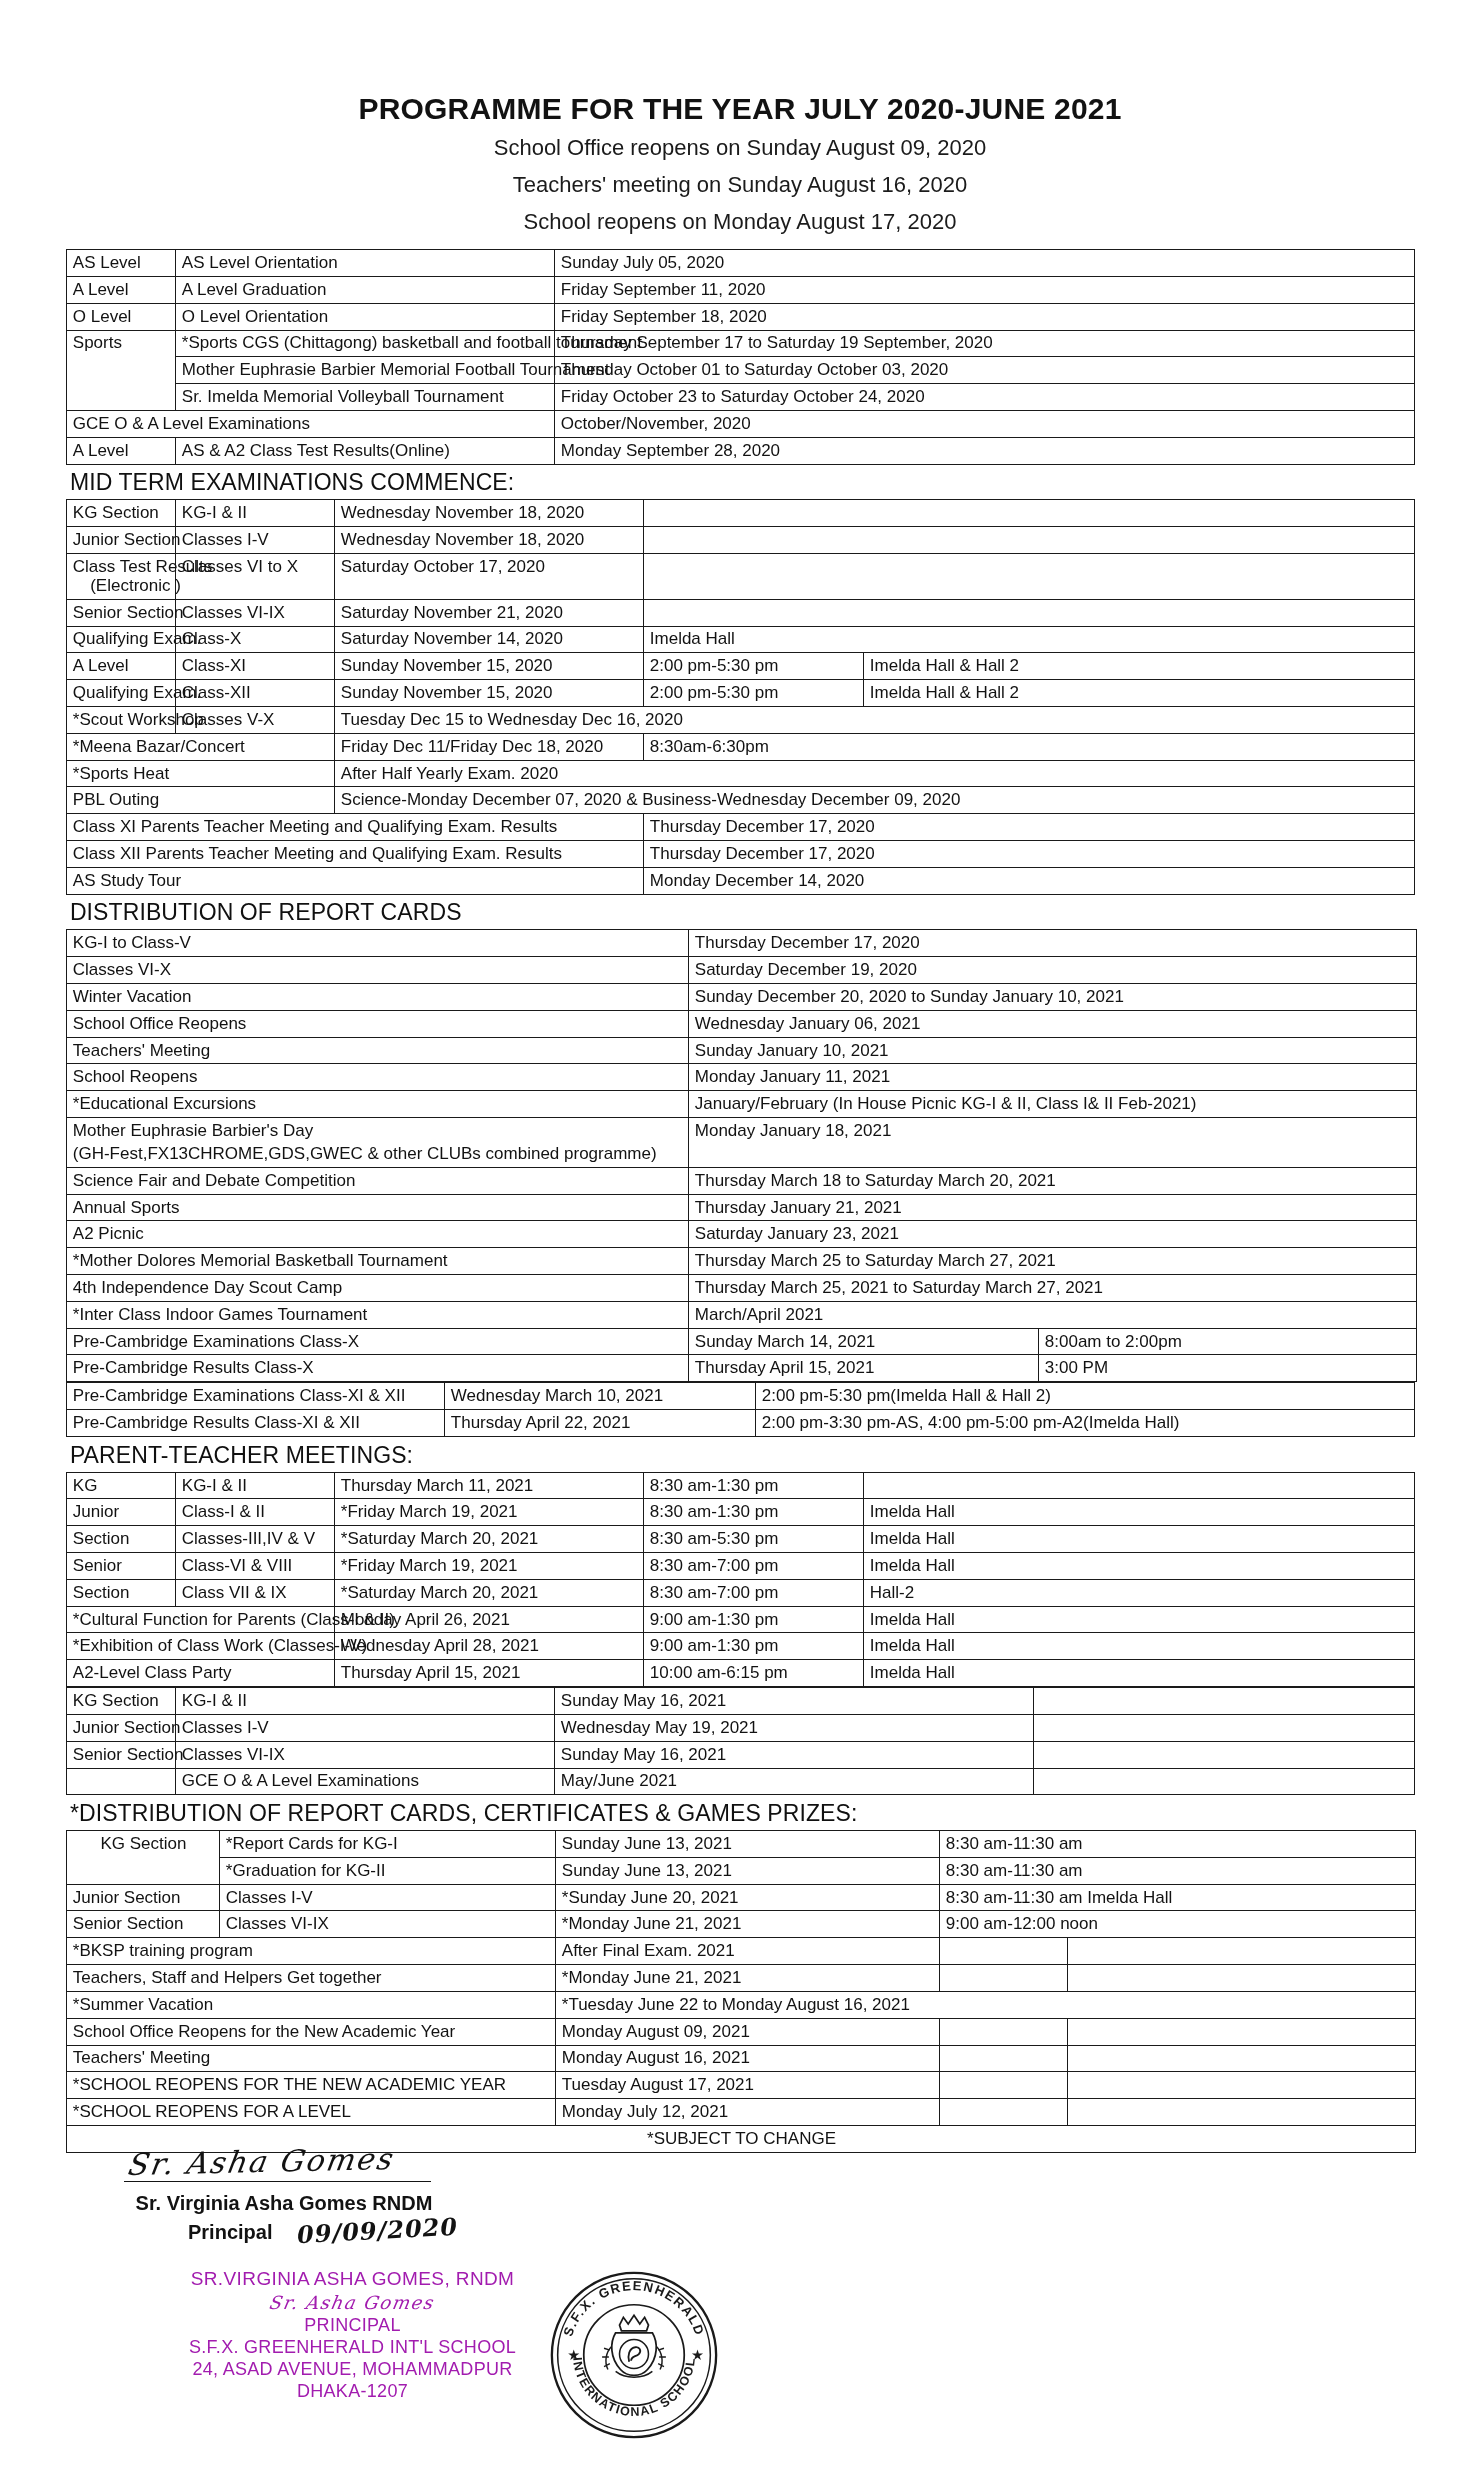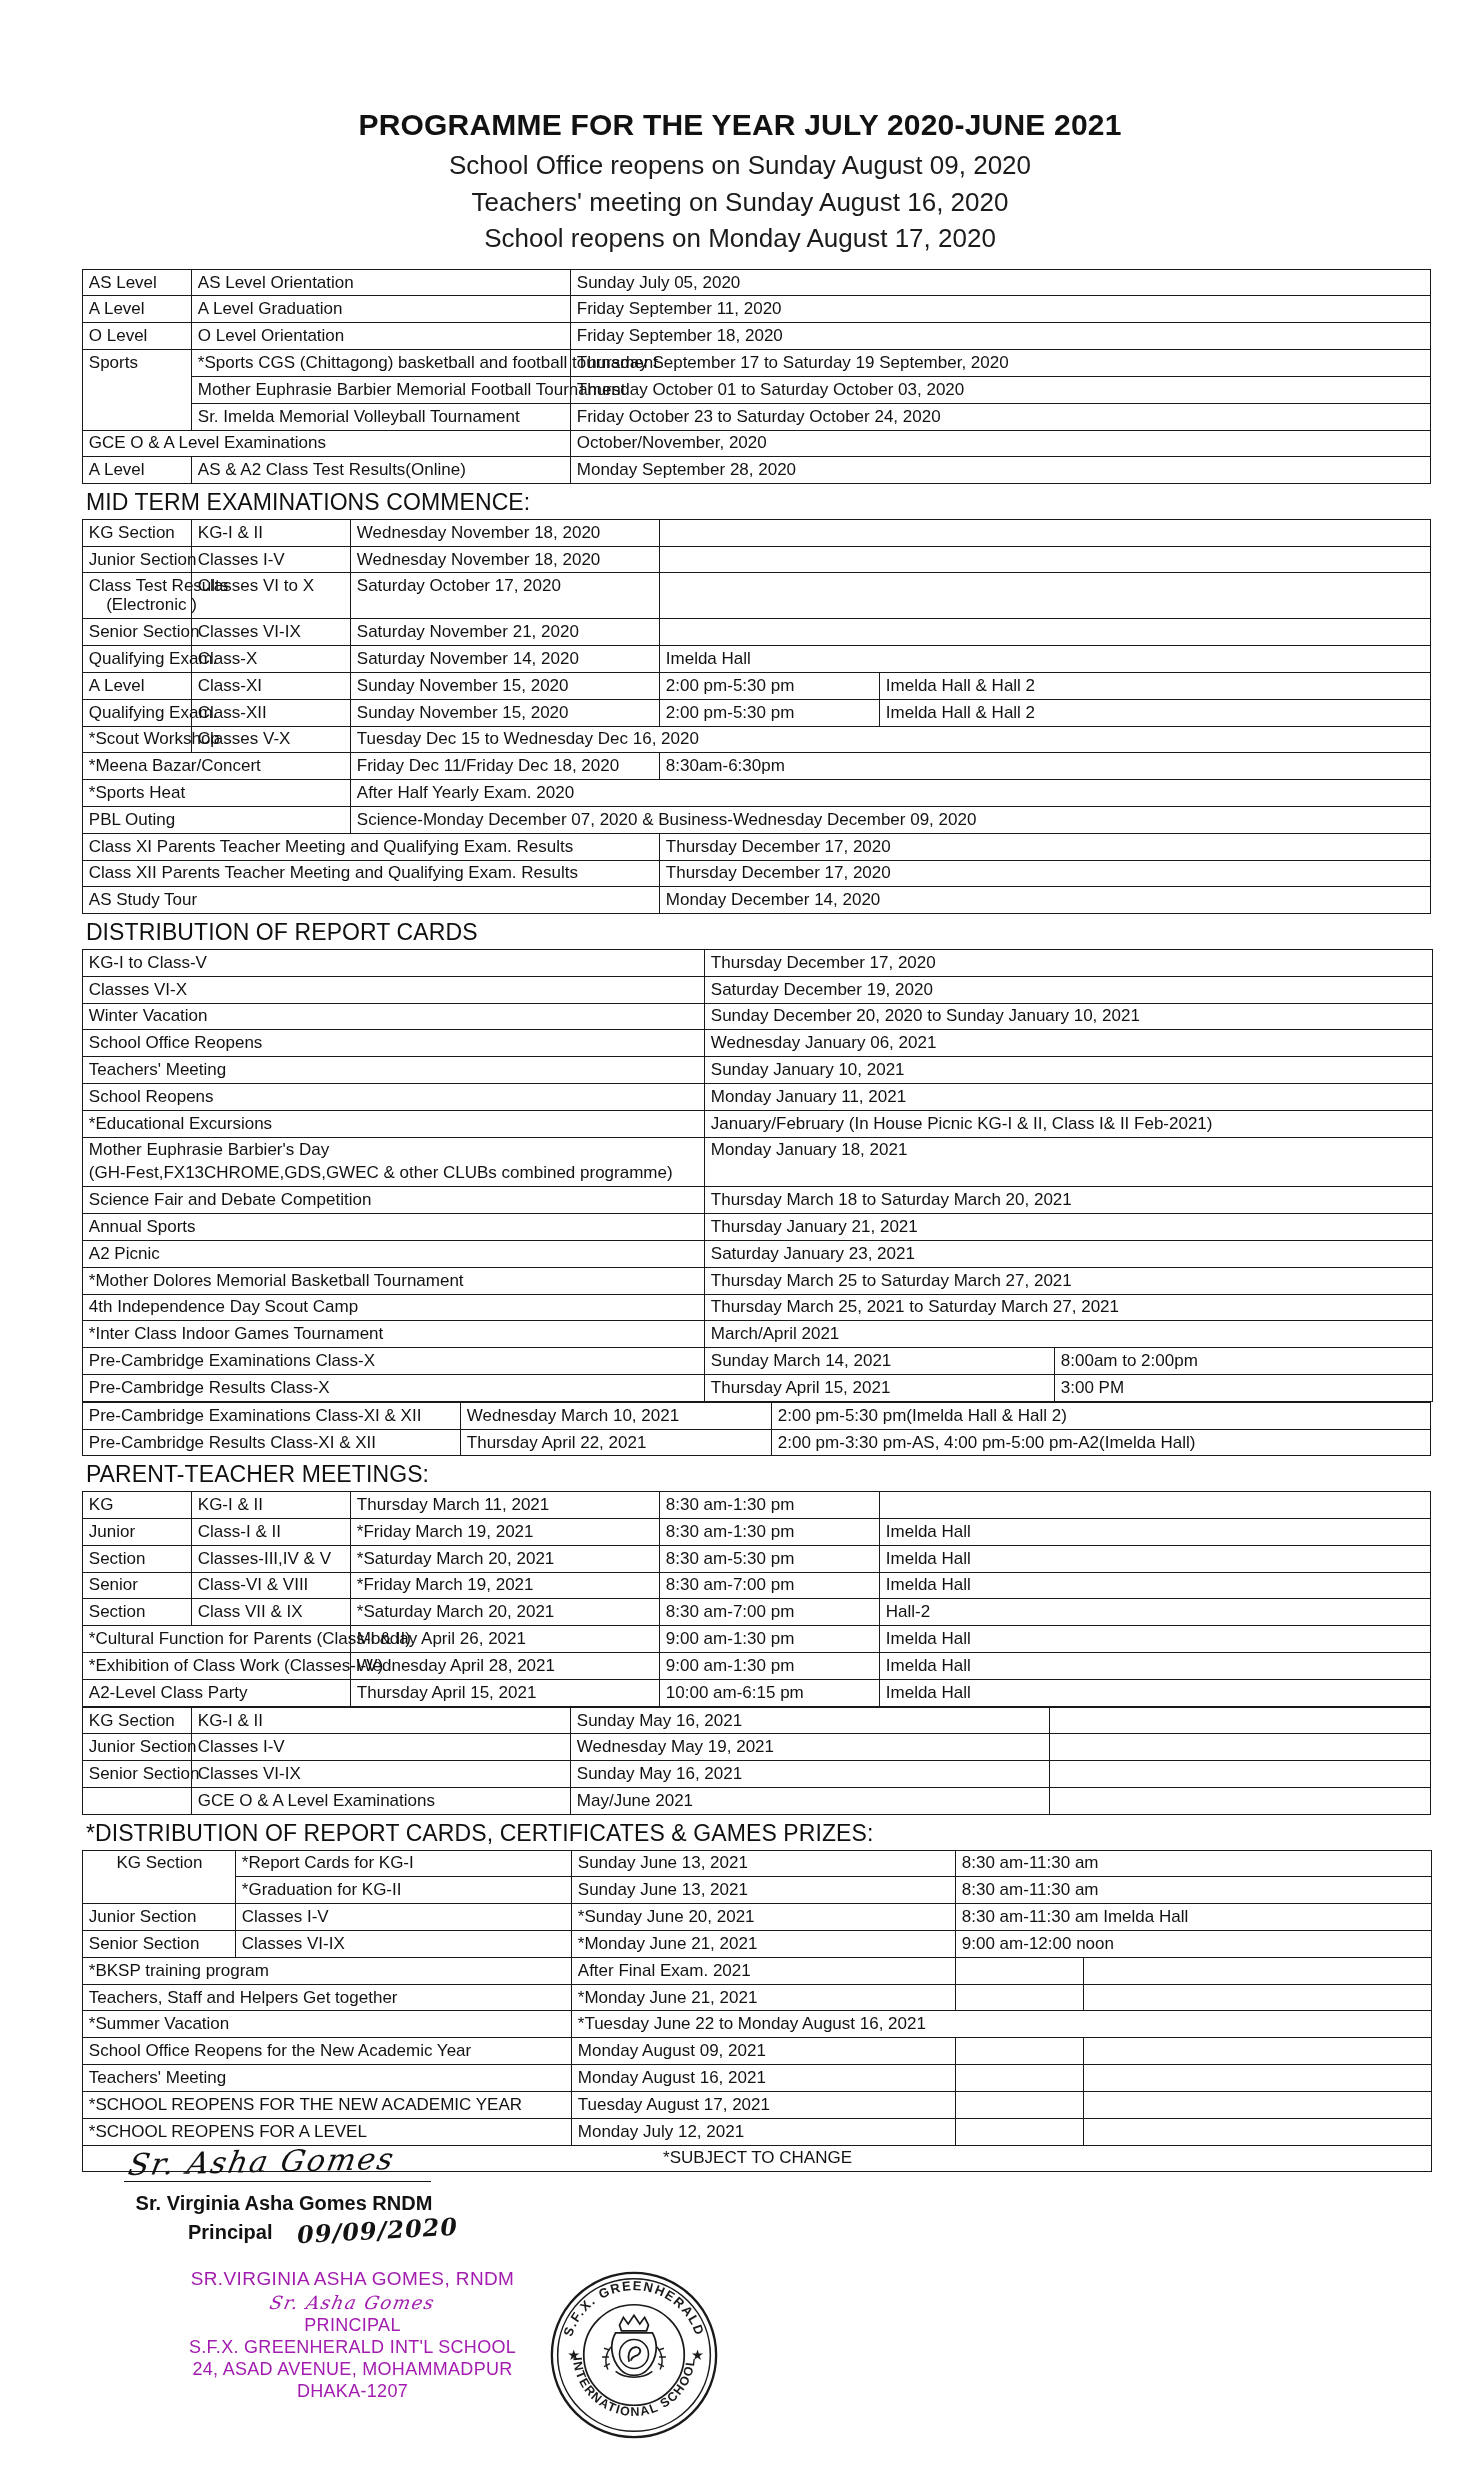--- a/index.html
+++ b/index.html
@@ -13,40 +13,40 @@
     font-family: "Liberation Sans", sans-serif;
     color: #121212;
     position: relative;
     overflow: hidden;
   }
   .page {
     width: 1480px;
     height: 2472px;
     position: relative;
     box-sizing: border-box;
-    padding: 16px;
+    padding: 0;
   }
 
   
   .header {
     text-align: center;
     padding-top: 93px;
   }
   .doc-title {
     font-size: 30px;
     font-weight: bold;
     letter-spacing: 0.2px;
     line-height: 1.05;
     margin: 0 0 7.7px 0;
   }
   .sub-line {
-    font-size: 26px;
+    font-size: 22px;
     font-weight: normal;
     line-height: 1.32;
-    margin: 2px;
+    margin: 8px;
     color: #1b1b1b;
   }
 
   
   .table-area {
     margin: 13.5px 66px 0 66px;
     width: 1349px;
     box-sizing: border-box;
   }
   table.grid {

